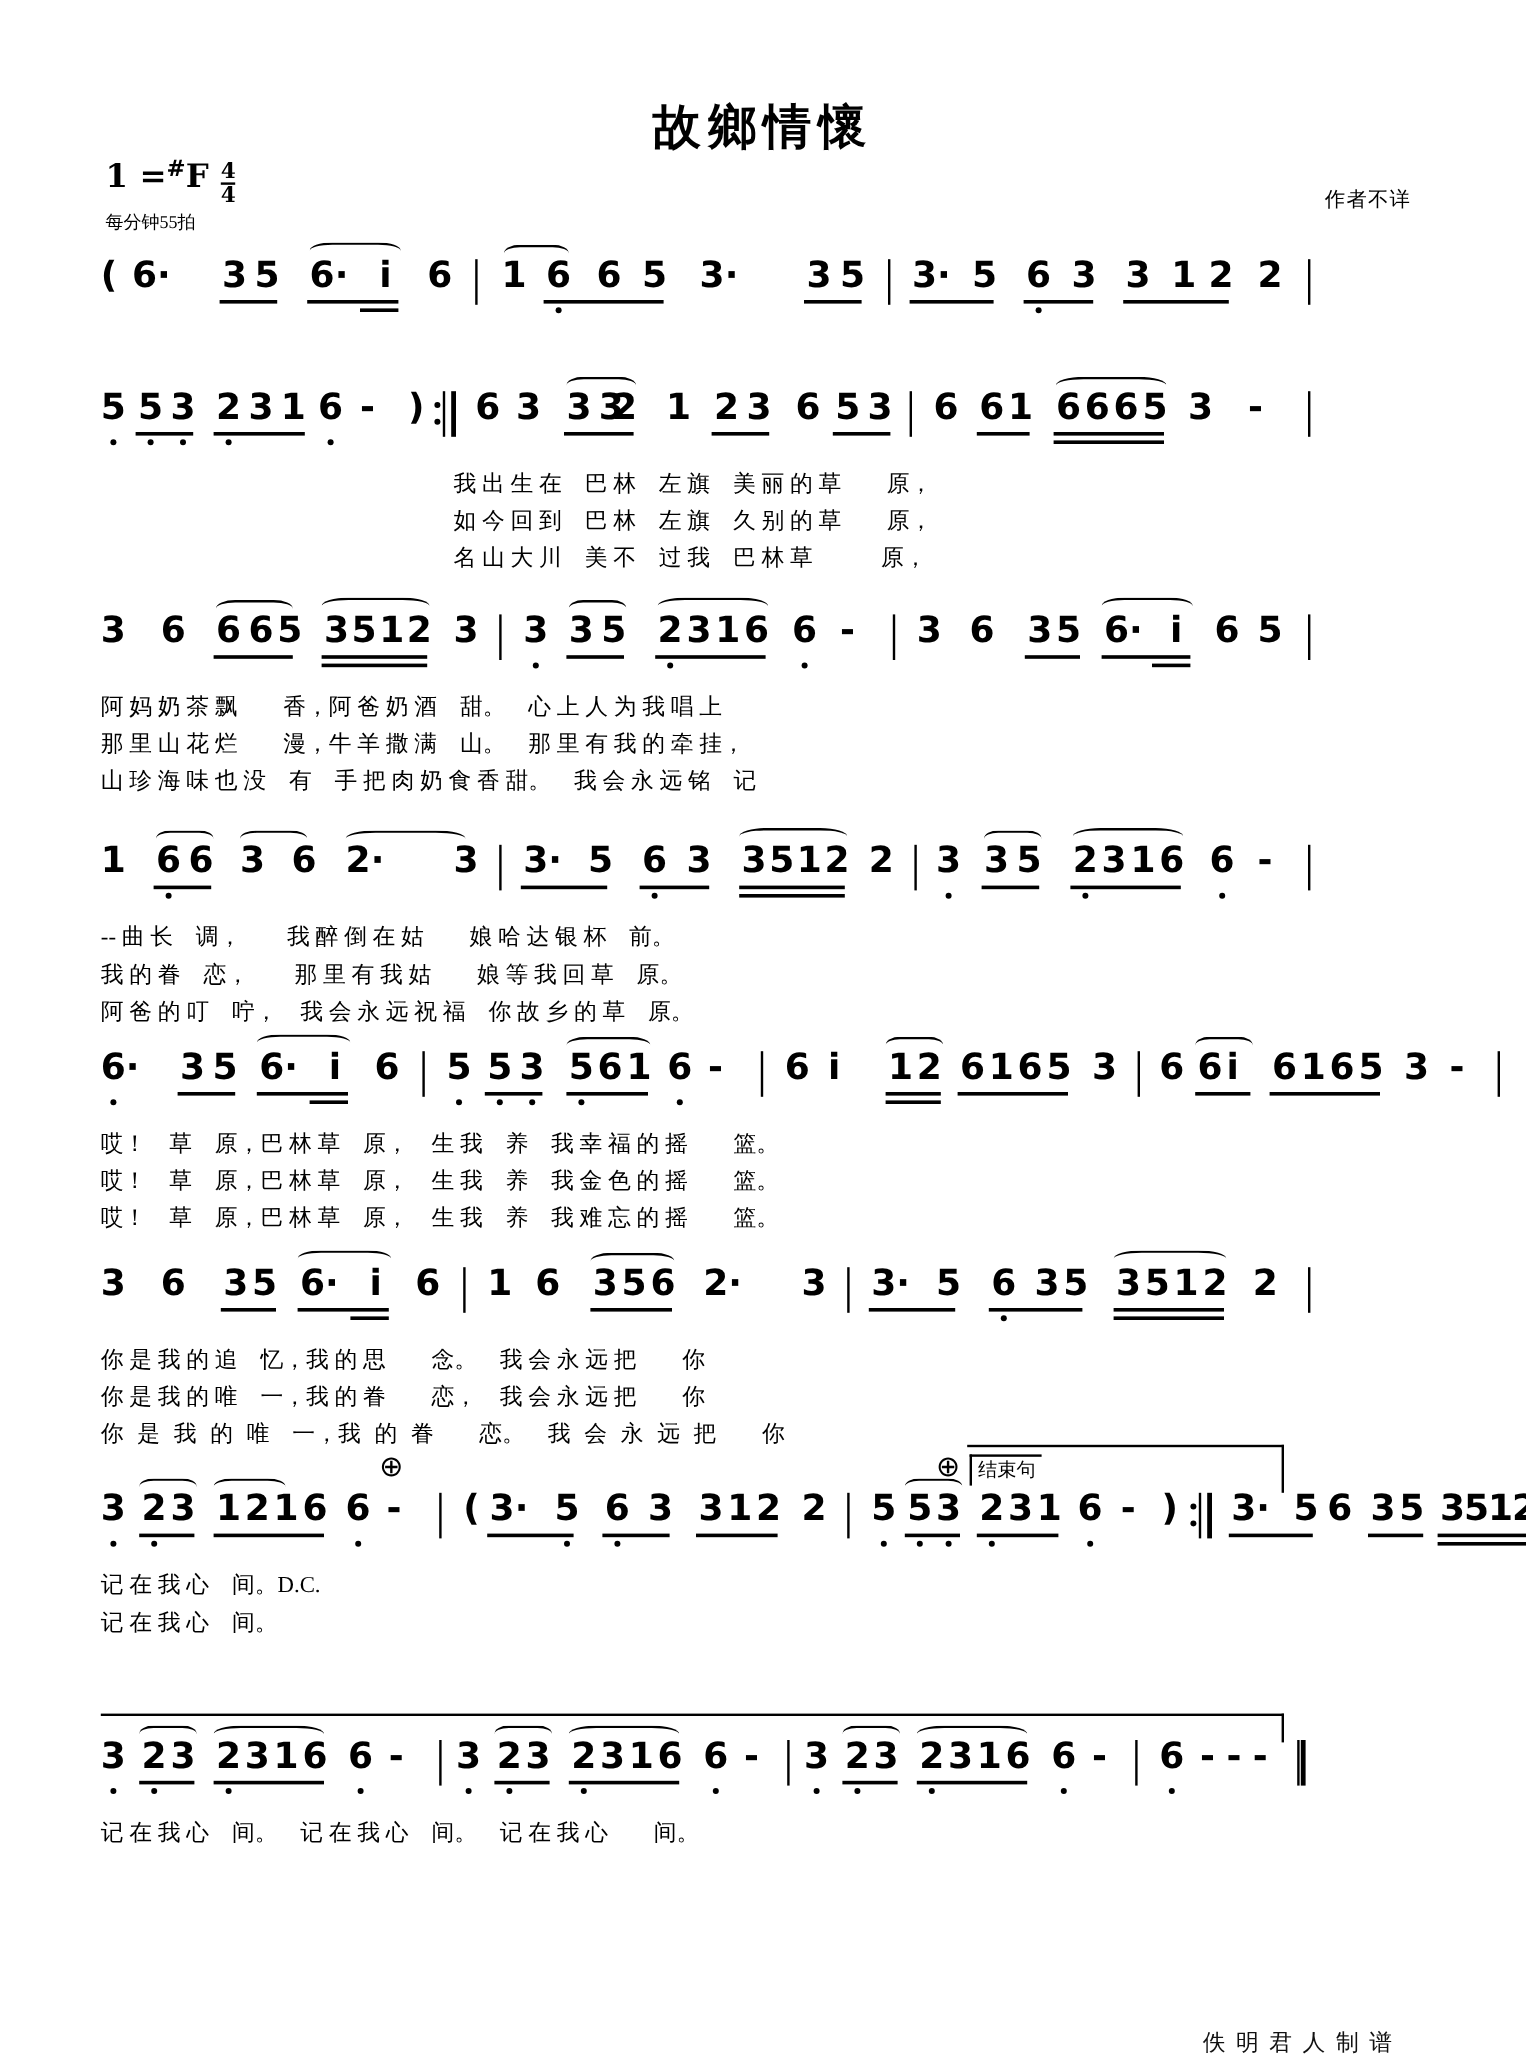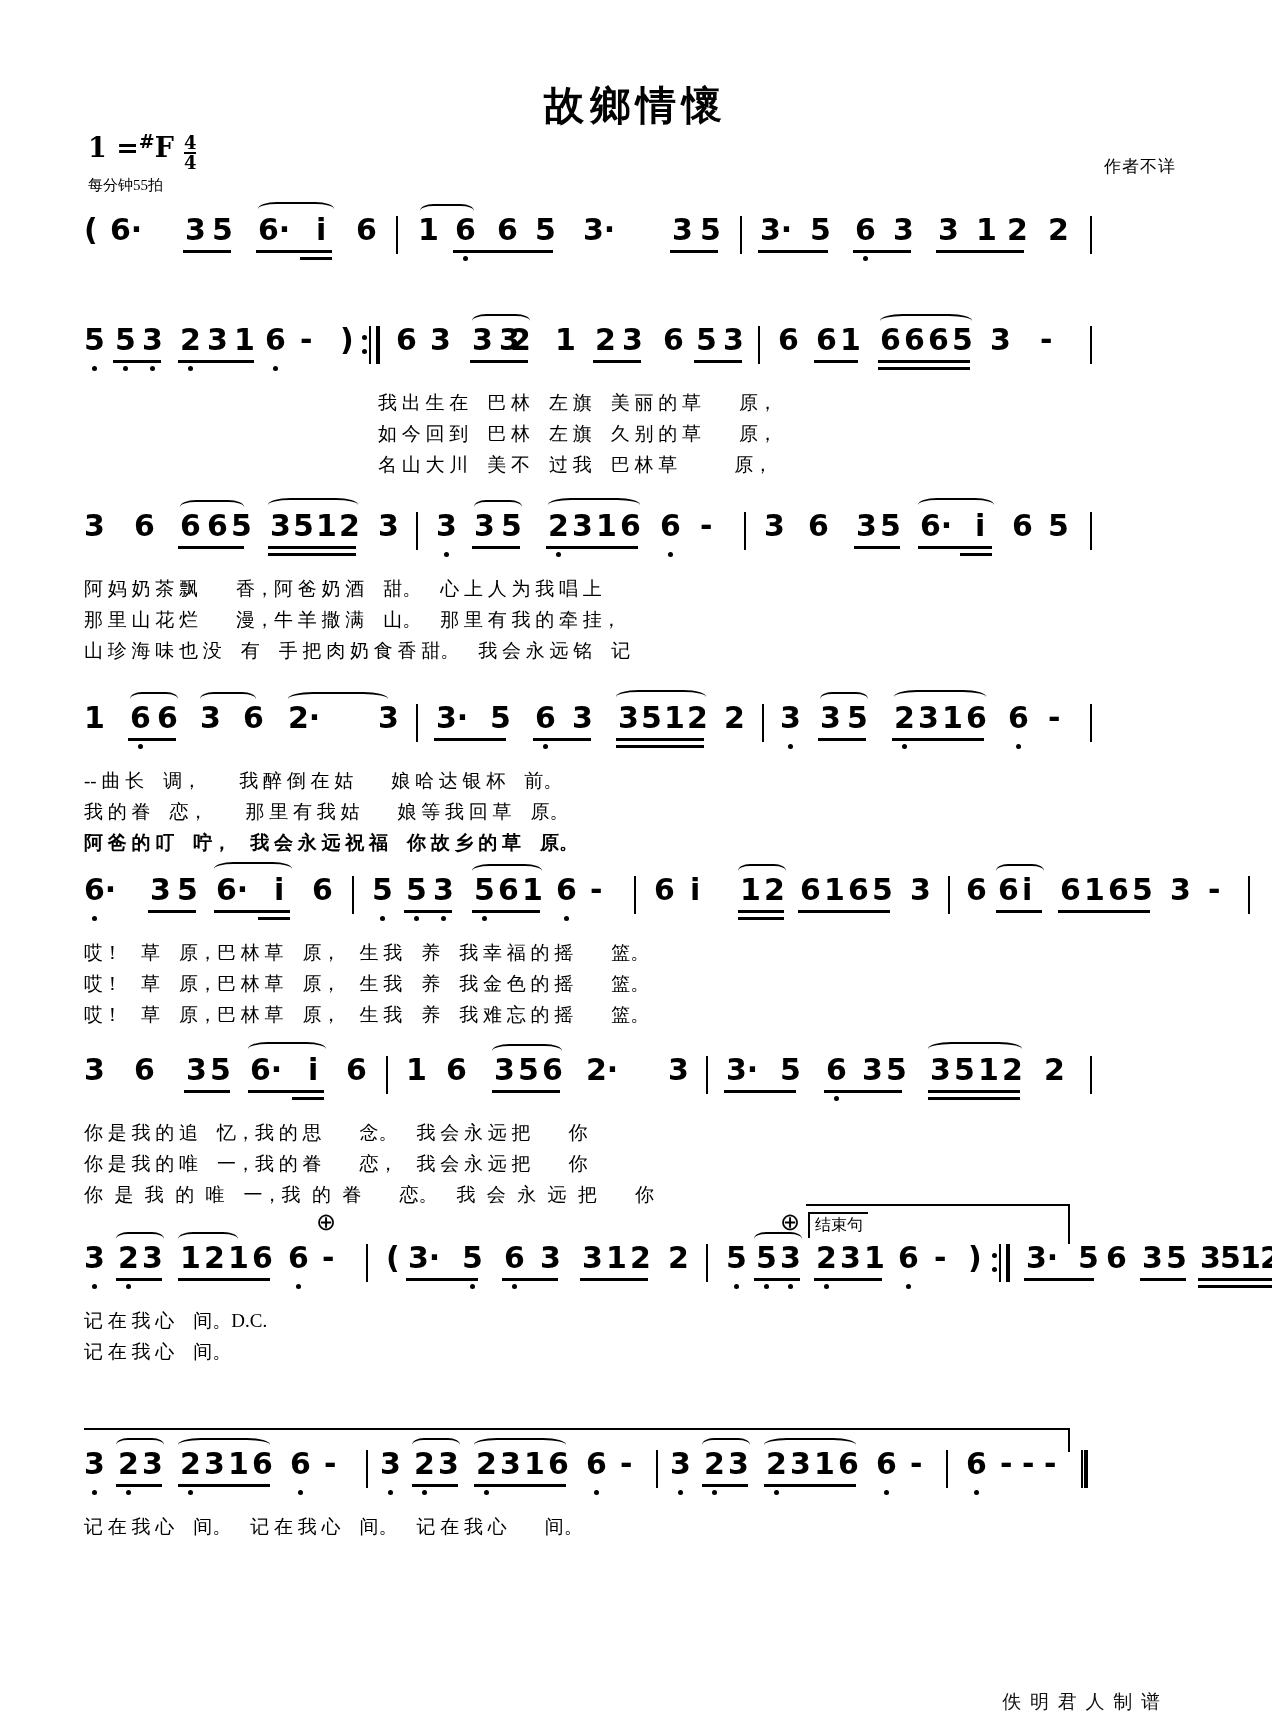--- a/index.html
+++ b/index.html
@@ -295,21 +295,21 @@
       <span class="n" style="left:1048px;">-</span>
       <div class="bar" style="left:1090px;"></div>
     </div>
     <div class="lyrline">
       <div class="lyr"><span class="w" style="left:84px;">-- 曲 长　调，　　我 醉 倒 在 姑　　娘 哈 达 银 杯　前。</span></div>
     </div>
     <div class="lyrline">
       <div class="lyr"><span class="w" style="left:84px;">我 的 眷　恋，　　那 里 有 我 姑　　娘 等 我 回 草　原。</span></div>
     </div>
     <div class="lyrline">
-      <div class="lyr"><span class="w" style="left:84px;font-weight:bold;">阿 爸 的 叮　咛，　我 会 永 远 祝 福　你 故 乡 的 草　原。</span></div>
+      <div class="lyr"><span class="w" style="left:84px;">阿 爸 的 叮　咛，　我 会 永 远 祝 福　你 故 乡 的 草　原。</span></div>
     </div>
   </div>
 
   <div class="row" style="top:872px;">
     <div class="notes">
       <span class="n" style="left:84px;">6·</span>
       <div class="dotu" style="left:92px;top:44px;"></div>
       <span class="n" style="left:150px;">3</span><span class="n" style="left:177px;">5</span>
       <div class="beam" style="left:148px;top:38px;width:48px;"></div>
       <span class="n" style="left:216px;">6·</span>

